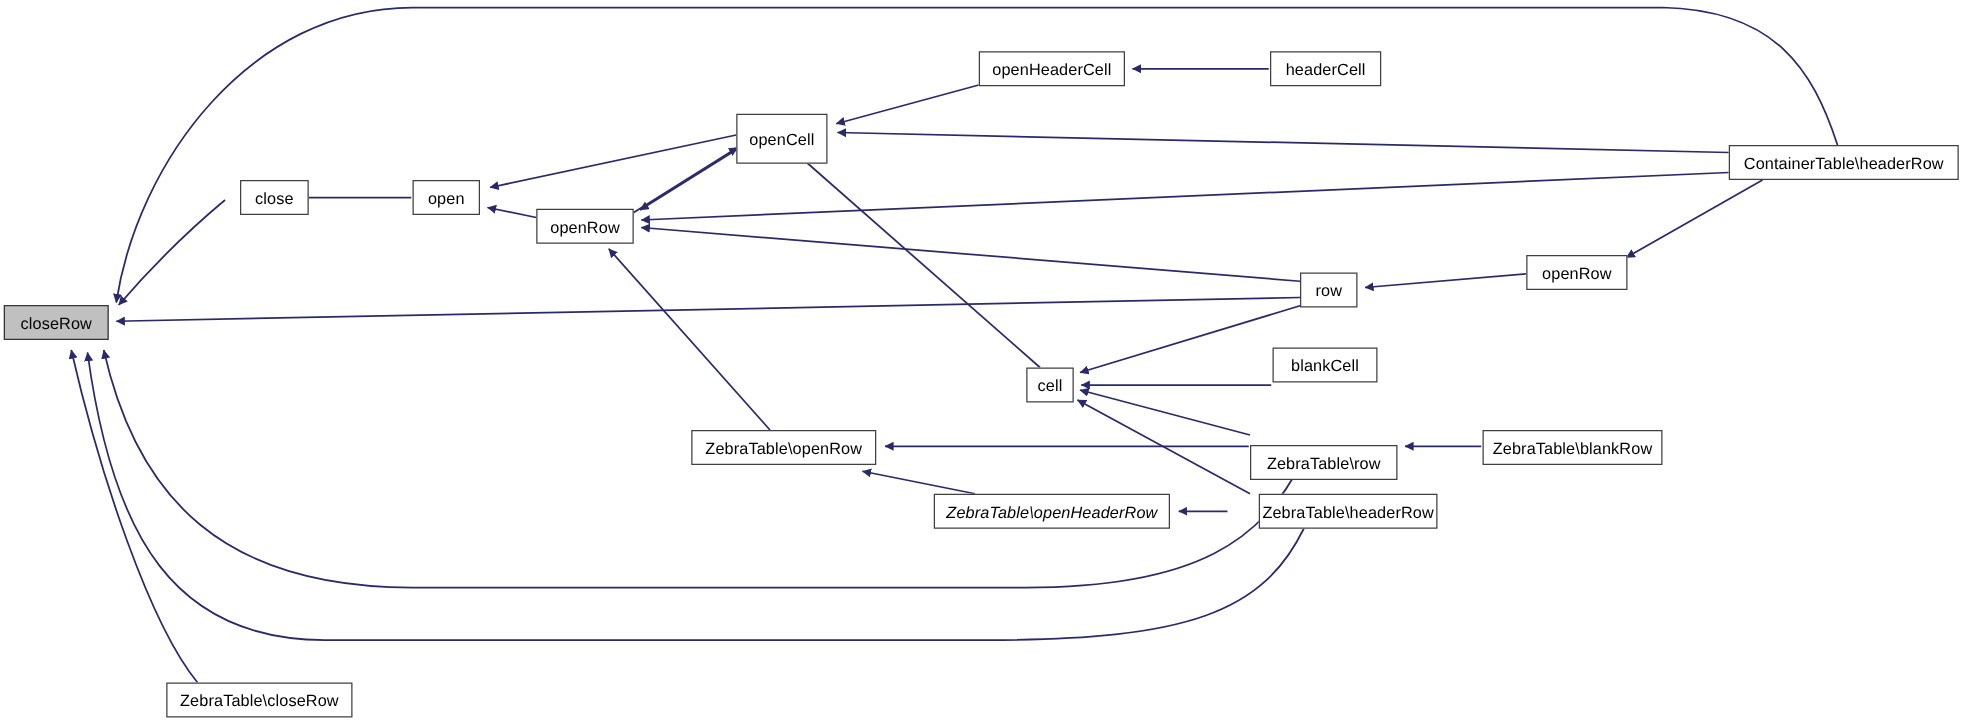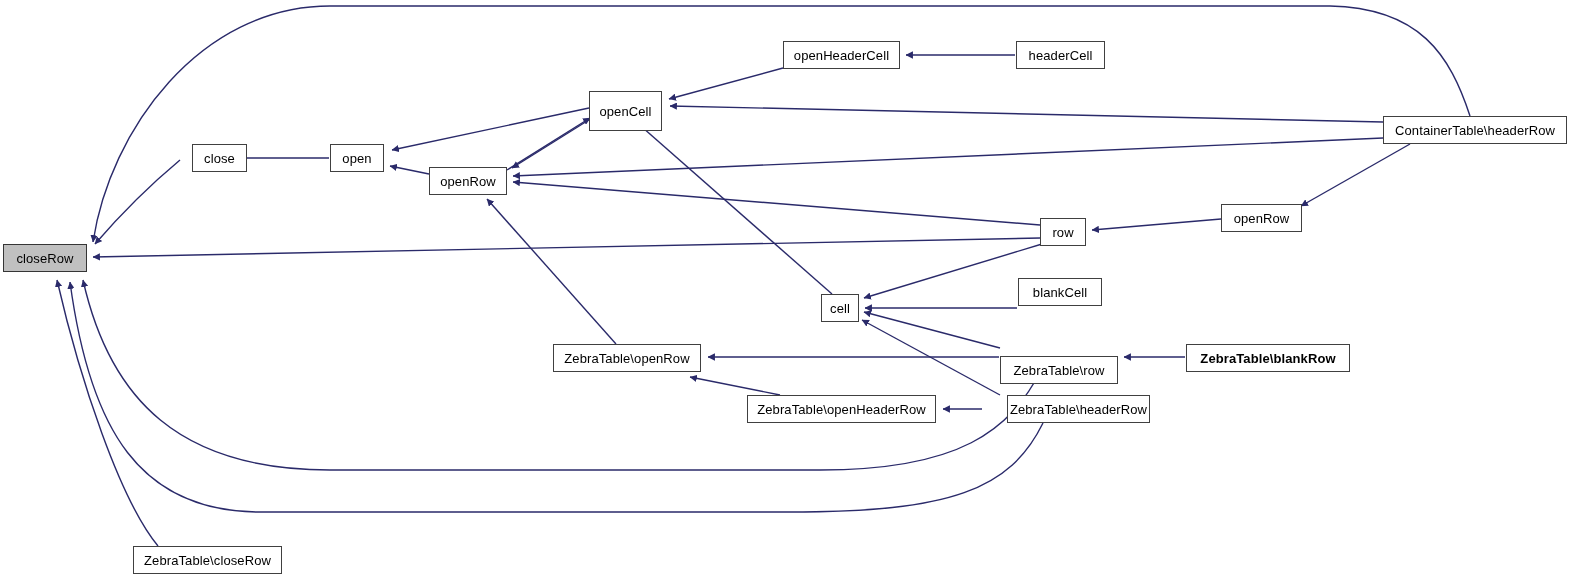--- a/index.html
+++ b/index.html
@@ -154,24 +154,24 @@
       </div>
       <div class="node" style="left: 1018px; top: 278px; width: 84px; height: 28px;">
         <span class="node-label">blankCell</span>
       </div>
       <div class="node" style="left: 553px; top: 344px; width: 148px; height: 28px;">
         <span class="node-label">ZebraTable\openRow</span>
       </div>
       <div class="node" style="left: 1000px; top: 344px; width: 118px; height: 28px; margin-top: 12px;">
         <span class="node-label">ZebraTable\row</span>
       </div>
-      <div class="node" style="left: 1186px; top: 344px; width: 164px; height: 28px; font-weight: bold;">
+      <div class="node" style="left: 1186px; top: 344px; width: 144px; height: 28px;">
         <span class="node-label">ZebraTable\blankRow</span>
       </div>
-      <div class="node" style="left: 747px; top: 395px; width: 189px; height: 28px;">
+      <div class="node" style="left: 747px; top: 395px; width: 189px; height: 28px; font-style: italic;">
         <span class="node-label">ZebraTable\openHeaderRow</span>
       </div>
       <div class="node" style="left: 983px; top: 395px; width: 143px; height: 28px; margin-left: 24px;">
         <span class="node-label">ZebraTable\headerRow</span>
       </div>
       <div class="node" style="left: 133px; top: 546px; width: 149px; height: 28px;">
         <span class="node-label">ZebraTable\closeRow</span>
       </div>
     </div>
 

